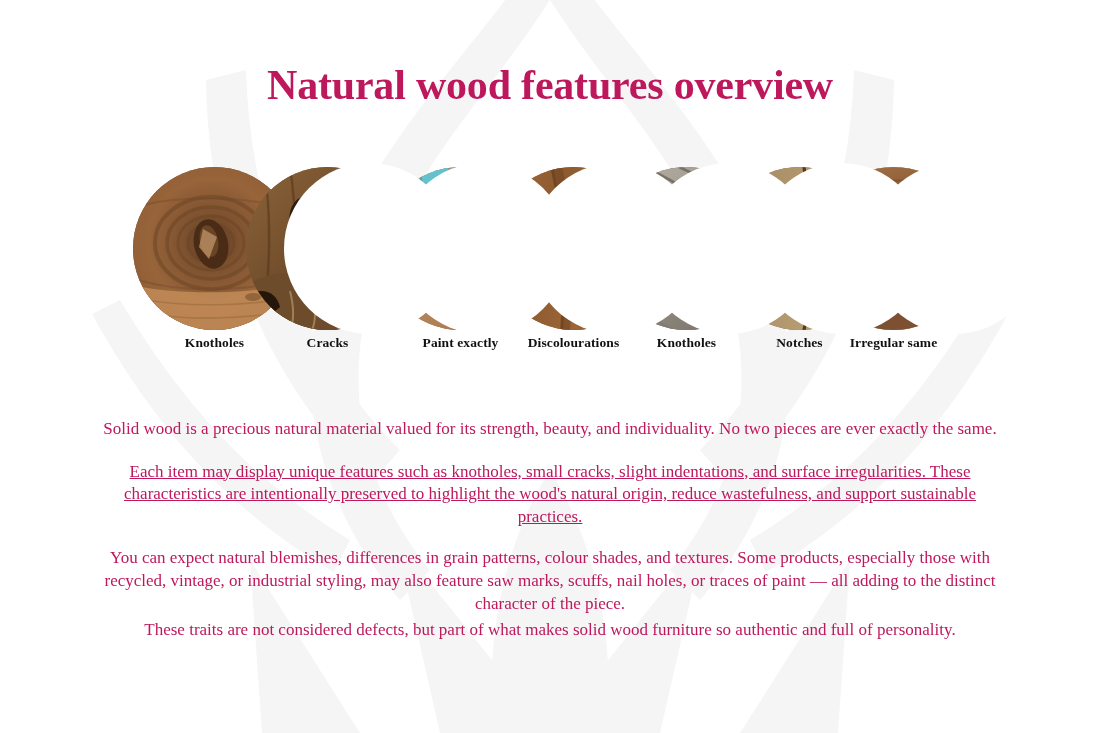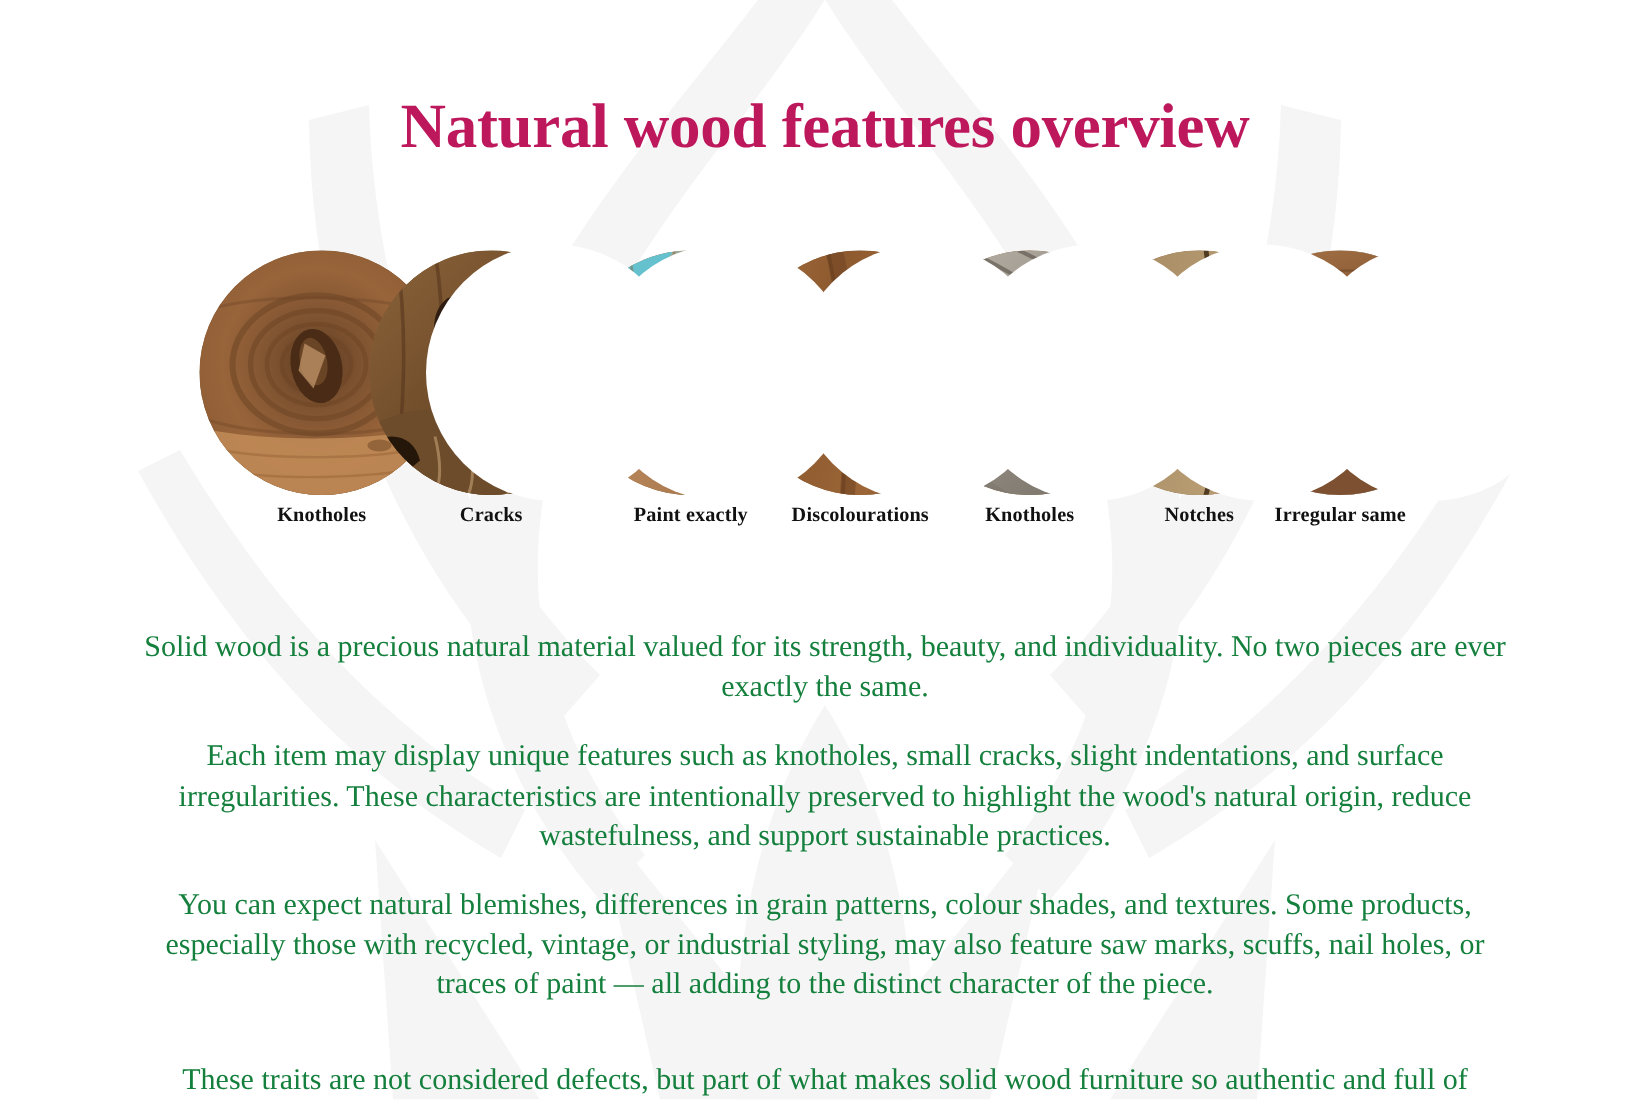--- a/index.html
+++ b/index.html
@@ -99,28 +99,28 @@
   
   .body-copy {
     position: absolute;
     top: 418px;
     left: 95px;
     width: 910px;
     text-align: center;
   }
 
   .body-paragraph {
-    font-size: 20px;
+    font-size: 17px;
     line-height: 1.33;
-    color: #15803d;
+    color: #be185d;
     margin-bottom: 20px;
   }
   .body-paragraph:last-child { margin-bottom: 12px; }
-  .body-paragraph.p2 { margin-bottom: 19px; }
-  .body-paragraph.p3 { margin-bottom: 37px; }
+  .body-paragraph.p2 { margin-bottom: 19px; text-decoration: underline; }
+  .body-paragraph.p3 { margin-bottom: 4px; }
 </style>
 </head>
 <body>
 
 <div id="watermark-layer">
   <svg viewBox="0 0 1100 733" xmlns="http://www.w3.org/2000/svg" aria-hidden="true">
     <g fill="#f5f5f5">
       <path d="M548 -60 C470 60, 360 150, 320 300 C292 408, 330 520, 400 600 L430 570 C372 500, 344 410, 366 312 C398 176, 492 96, 556 -10 Z"></path>
       <path d="M552 -60 C630 60, 740 150, 780 300 C808 408, 770 520, 700 600 L670 570 C728 500, 756 410, 734 312 C702 176, 608 96, 544 -10 Z"></path>
       <path d="M246 70 C250 210, 300 350, 400 450 L372 482 C262 378, 208 232, 206 80 Z"></path>

